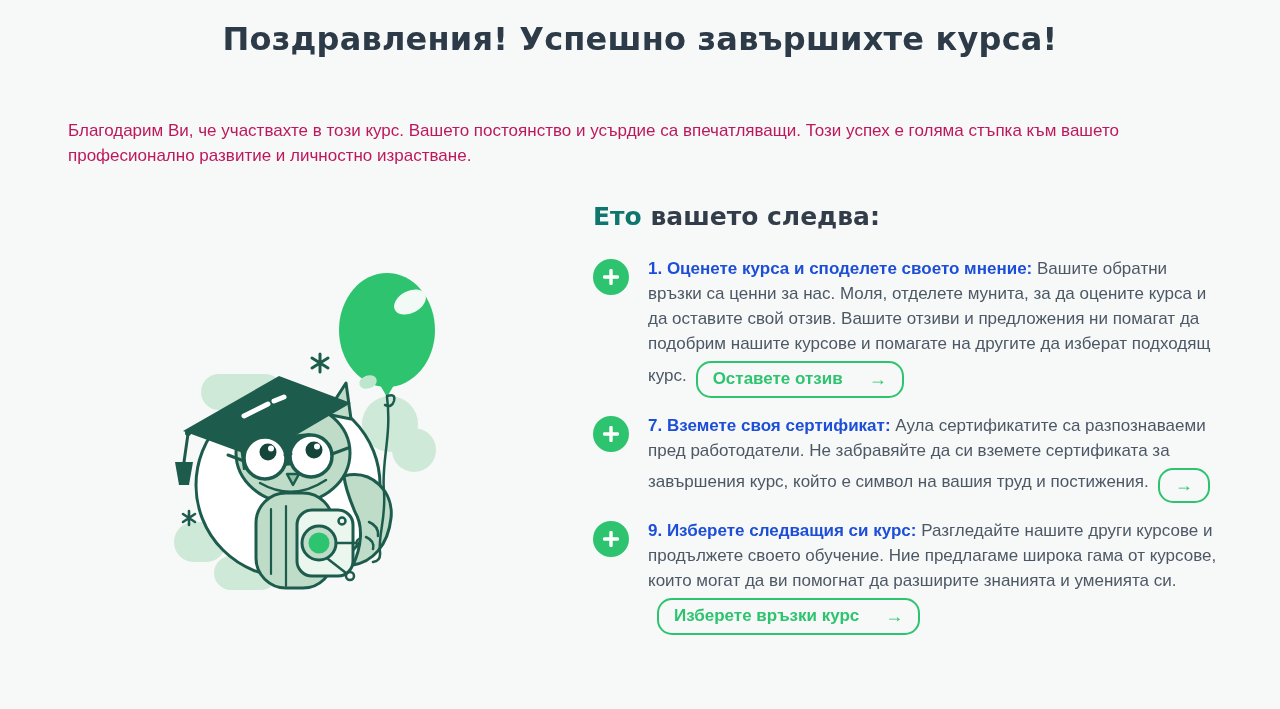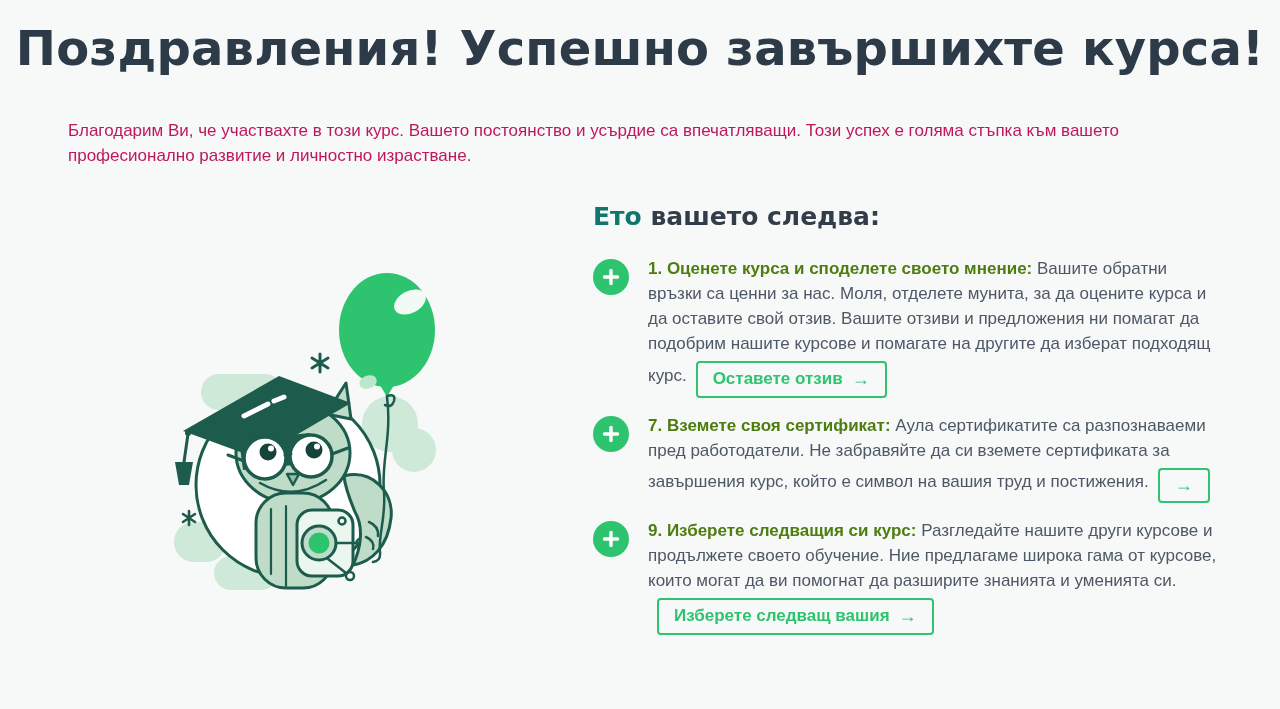--- a/index.html
+++ b/index.html
@@ -9,21 +9,21 @@
     background: #f7f8f8;
     font-family: "Liberation Sans", "DejaVu Sans", sans-serif;
     position: relative;
     overflow: hidden;
   }
   .page-title {
     position: absolute; top: 20px; left: 0; right: 0;
     margin: 0;
     text-align: center;
     font-family: "DejaVu Sans", "Liberation Sans", sans-serif;
-    font-size: 48px; font-weight: 800;
+    font-size: 32px; font-weight: 800;
     color: #2d3a48;
     letter-spacing: 0.2px;
   }
   .intro {
     position: absolute; left: 68px; top: 118px;
     width: 1118px;
     margin: 0;
     font-size: 17px; line-height: 25px;
     color: #be185d;
   }
@@ -52,31 +52,31 @@
     margin-top: 3px;
     border-radius: 50%;
     background: #2ec46f;
     display: flex; align-items: center; justify-content: center;
   }
   .step-text {
     margin: 0;
     font-size: 17px; line-height: 25px;
     color: #4d5866;
   }
-  .step-text strong { color: #4d7c0f; text-align: right; }
+  .step-text strong { color: #1d4ed8; text-align: right; }
   .ghost-btn {
     display: inline-flex;
     align-items: center;
-    gap: 9px;
+    gap: 26px;
     margin-left: 9px;
     margin-top: 5px;
     padding: 6px 15px 7px 15px;
     background: transparent;
     border: 2px solid #2ec46f;
-    border-radius: 4px;
+    border-radius: 15px;
     color: #2ec46f;
     font-family: inherit;
     font-size: 17px; font-weight: 700;
     cursor: pointer;
     vertical-align: middle;
     white-space: nowrap;
   }
   .ghost-btn .arrow { font-size: 18px; line-height: 1; }
 </style>
 </head>
@@ -190,17 +190,17 @@
         </button></p>
   </div>
 
   <div class="step">
     <span class="plus-badge">
       <svg width="16" height="16" viewBox="0 0 16 16">
           <path d="M8,1.5 V14.5 M1.5,8 H14.5" stroke="#ffffff" stroke-width="3.4" stroke-linecap="round"></path>
         </svg>
     </span>
     <p class="step-text"><strong>9. Изберете следващия си курс:</strong><span> Разгледайте нашите други курсове и продължете своето обучение. Ние предлагаме широка гама от курсове, които могат да ви помогнат да разширите знанията и уменията си.</span><button class="ghost-btn">
-          <span>Изберете следващ вашия</span>
+          <span>Изберете връзки курс</span>
           <span class="arrow">→</span>
         </button></p>
   </div>
 </section>
 
 </body></html>

